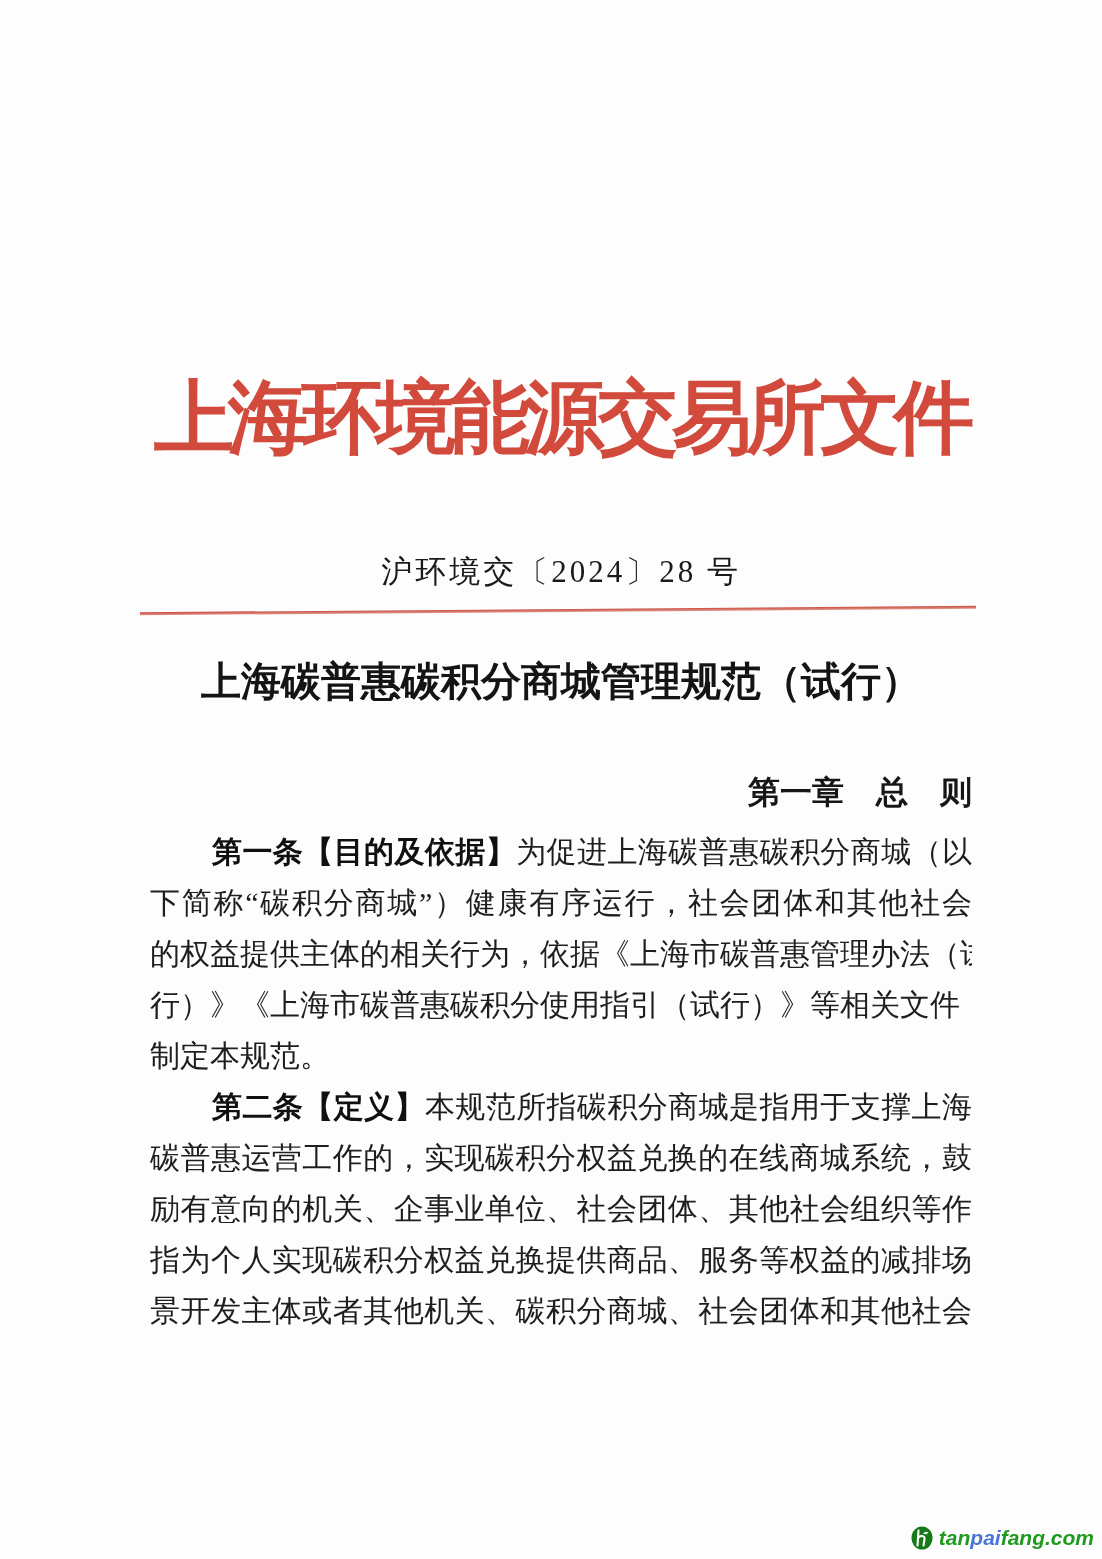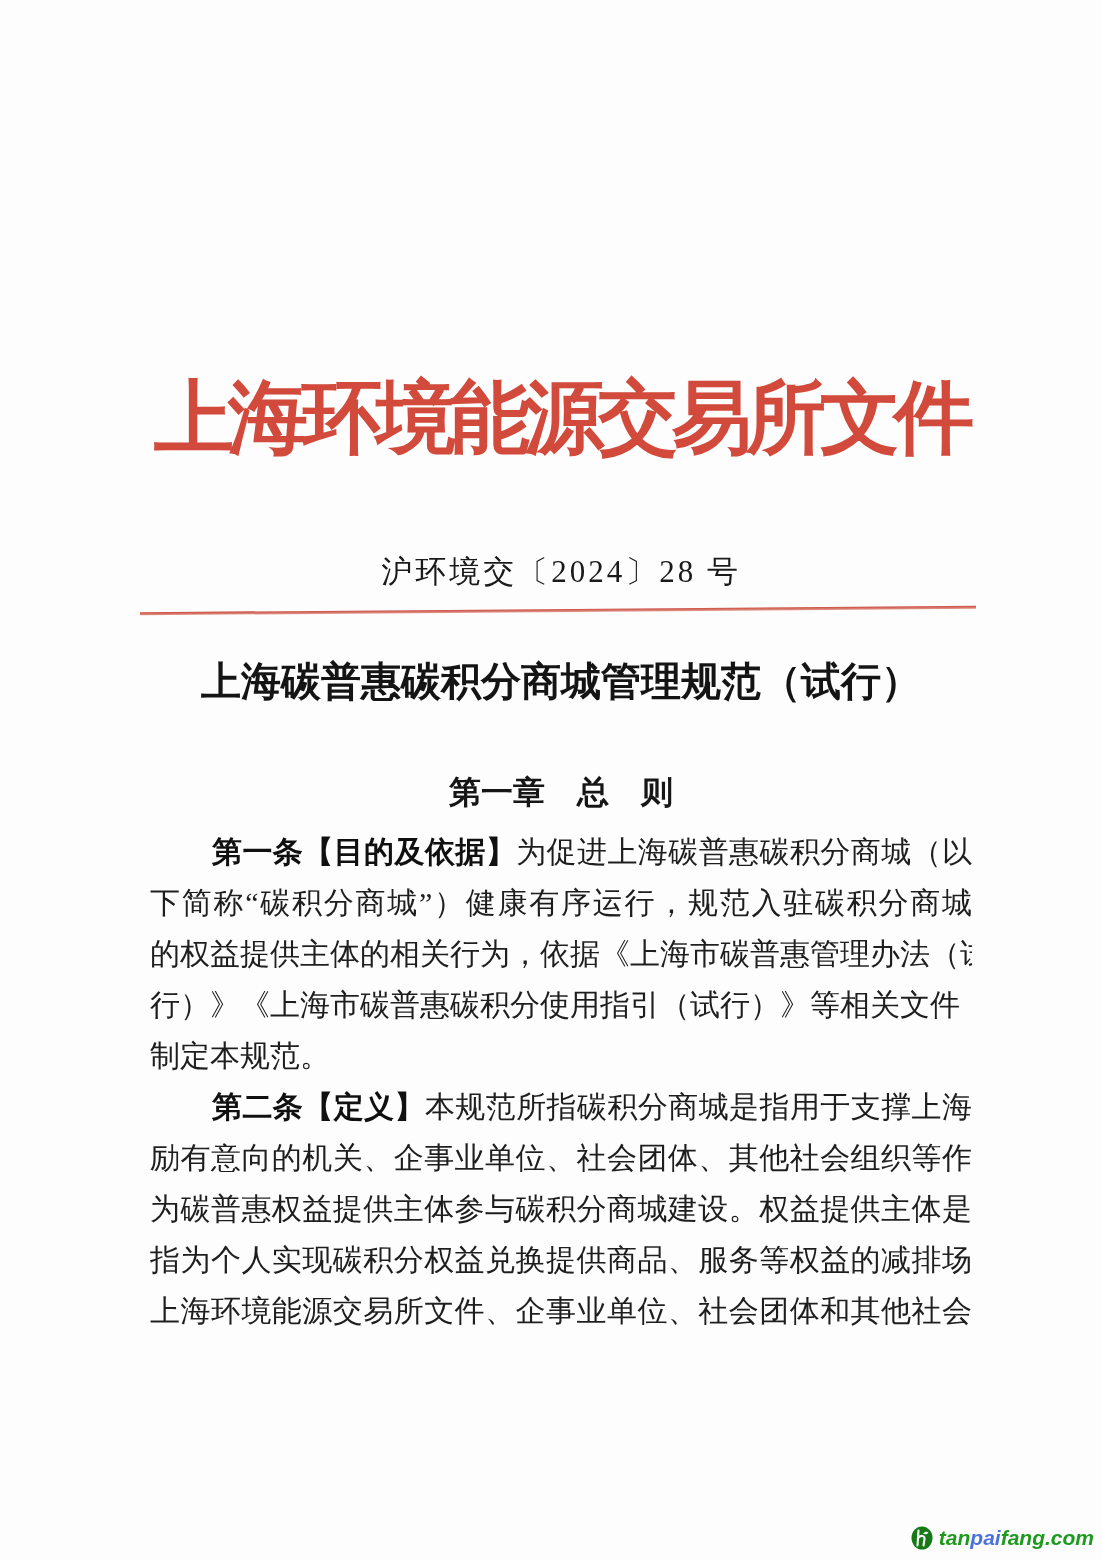--- a/index.html
+++ b/index.html
@@ -24,21 +24,21 @@
     background: linear-gradient(180deg, #c94b3e 0%, #e2978c 100%);
     transform: rotate(-0.45deg);
   }
   .doc-title {
     position: absolute; top: 658px; left: 150px; width: 822px;
     text-align: center; color: #141414; font-weight: bold;
     font-size: 40px; line-height: 1.2; white-space: nowrap;
   }
   .chapter-heading {
     position: absolute; top: 772px; left: 150px; width: 822px;
-    text-align: center; color: #161616; font-weight: bold;
+    text-align: right; color: #161616; font-weight: bold;
     font-size: 32px; line-height: 1.3; white-space: nowrap;
   }
   .body-text {
     position: absolute; top: 826px; left: 150px; width: 822px;
     color: #1e1e1e; font-size: 30px;
   }
   .body-line {
     height: 51px; line-height: 51px;
     text-align: justify; text-align-last: justify;
     text-justify: inter-ideograph;
@@ -72,30 +72,30 @@
 
   <div class="red-rule"></div>
 
   <div class="doc-title">上海碳普惠碳积分商城管理规范（试行）</div>
 
   <div class="chapter-heading">第一章　总　则</div>
 
   <div class="body-text">
 
     <div class="body-line indent"><span class="bold-lead">第一条【目的及依据】</span><span>为促进上海碳普惠碳积分商城（以</span></div>
-    <div class="body-line">下简称“碳积分商城”）健康有序运行，规范入驻碳积分商城</div>
+    <div class="body-line">下简称“碳积分商城”）健康有序运行，社会团体和其他社会</div>
     <div class="body-line">的权益提供主体的相关行为，依据《上海市碳普惠管理办法（试</div>
     <div class="body-line">行）》《上海市碳普惠碳积分使用指引（试行）》等相关文件，</div>
     <div class="body-line para-end">制定本规范。</div>
 
     <div class="body-line indent"><span class="bold-lead">第二条【定义】</span><span>本规范所指碳积分商城是指用于支撑上海</span></div>
+    <div class="body-line">碳普惠运营工作的，实现碳积分权益兑换的在线商城系统，鼓</div>
     <div class="body-line">励有意向的机关、企事业单位、社会团体、其他社会组织等作</div>
-    <div class="body-line">为碳普惠权益提供主体参与碳积分商城建设。权益提供主体是</div>
     <div class="body-line">指为个人实现碳积分权益兑换提供商品、服务等权益的减排场</div>
-    <div class="body-line">上海环境能源交易所文件、企事业单位、社会团体和其他社会</div>
+    <div class="body-line">景开发主体或者其他机关、碳积分商城、社会团体和其他社会</div>
 
   </div>
 
   <div class="watermark">
     <svg class="wm-icon" viewBox="0 0 24 24">
       <ellipse cx="12" cy="12" rx="10.5" ry="11.5" fill="#157a15"></ellipse>
       <path d="M8.5 4.5 L7.5 19.5 M7.8 12.5 C10.5 8.5 15 9.5 14.5 13 L13.5 19.5" stroke="#ffffff" stroke-width="2.1" fill="none" stroke-linecap="round"></path>
       <path d="M13 7.5 C15 5.5 17 5.5 18.5 6.5 C17 8.5 15 8.8 13 7.5 Z" fill="#ffffff"></path>
     </svg>
     <span class="wm-text"><span class="wm-green">tan</span><span class="wm-blue">pai</span><span class="wm-green">fang.com</span></span>

